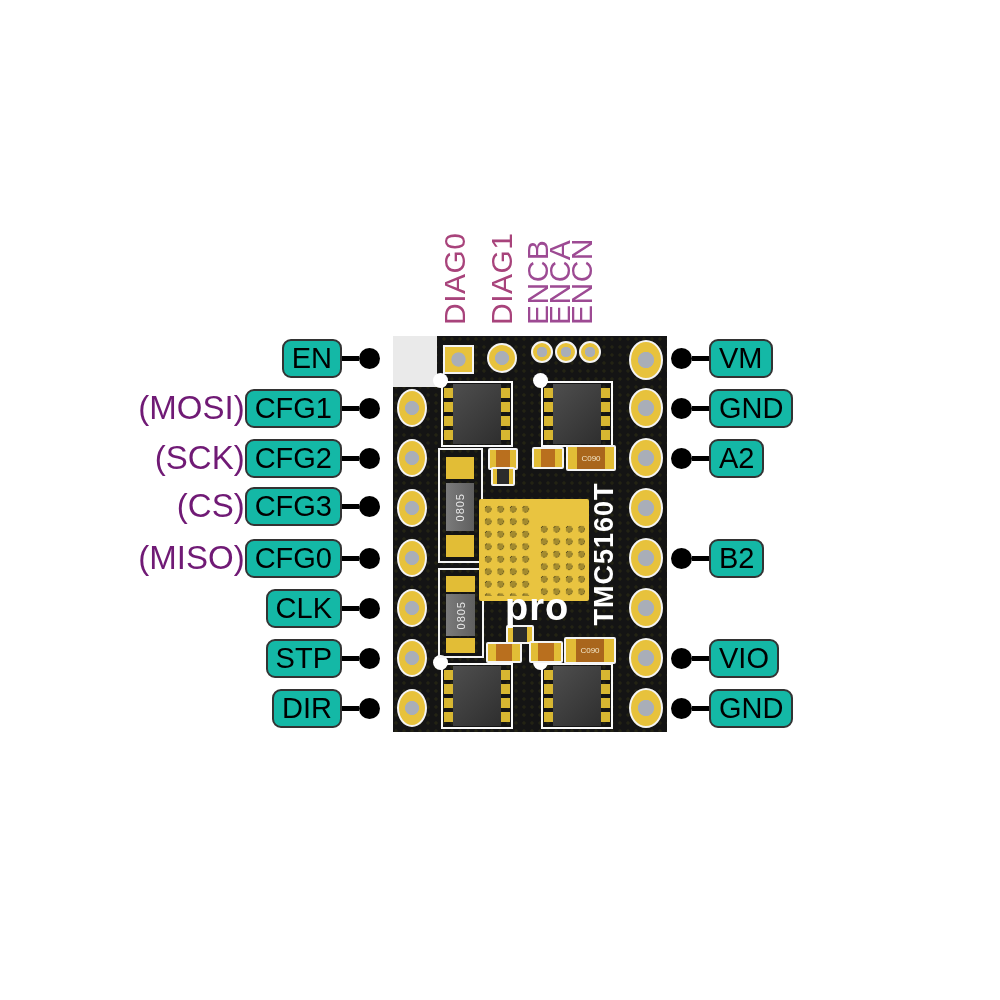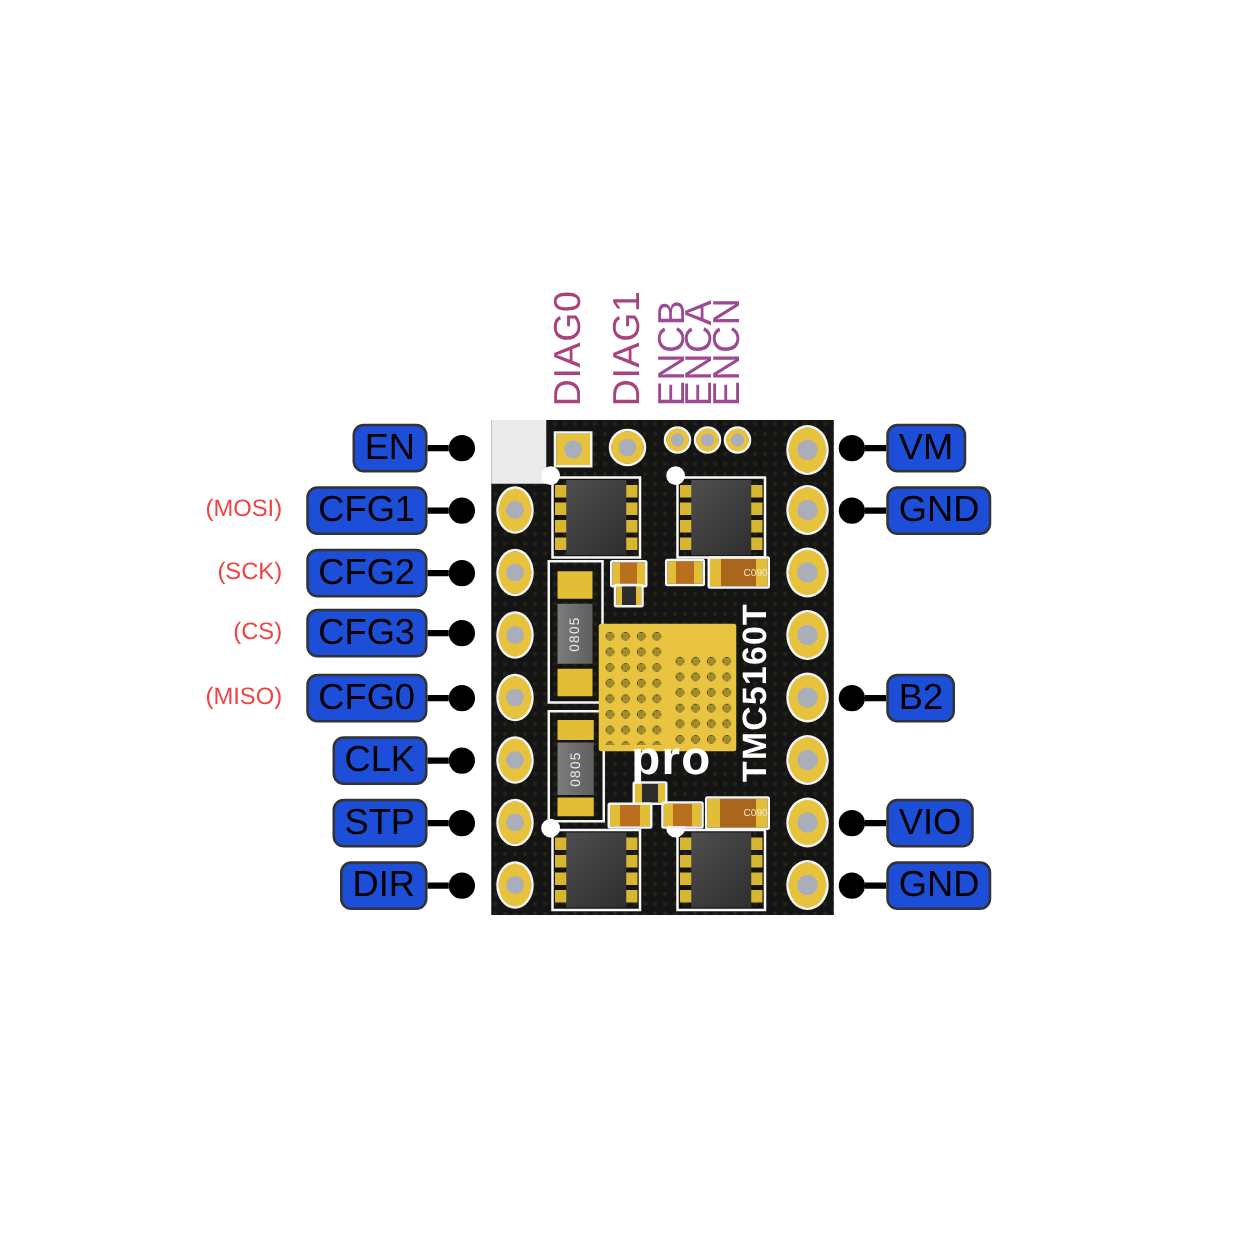--- a/index.html
+++ b/index.html
@@ -4,23 +4,23 @@
 <style>
   html,body{margin:0;padding:0;background:#ffffff;}
   #stage{
     position:relative;width:1000px;height:1000px;background:#ffffff;
     font-family:"Liberation Sans", sans-serif;overflow:hidden;
   }
   
   .pin-row{position:absolute;height:44px;display:flex;align-items:center;}
   .pin-row.left{left:80px;width:300px;justify-content:flex-end;}
   .pin-row.right{left:671px;width:220px;justify-content:flex-start;}
-  .pin-prefix{font-size:19px;color:#ef4444;margin-right:19px;white-space:pre;}
+  .pin-prefix{font-size:33px;color:#701a75;margin-right:0;white-space:pre;}
   .pin-box{
-    background:#1d4ed8;border:2.5px solid #333;border-radius:9px;
+    background:#14b8a6;border:2.5px solid #333;border-radius:9px;
     padding:1px 8px;font-size:29px;line-height:33px;color:#000;
     min-width:34px;text-align:center;box-sizing:border-box;
   }
   .pin-line{width:17px;height:5px;background:#000;}
   .pin-dot{width:21px;height:21px;border-radius:50%;background:#000;flex:none;}
   
   .top-pin{
     position:absolute;top:231px;height:94px;width:26px;
     writing-mode:vertical-rl;transform:rotate(180deg);
     font-size:30px;line-height:26px;letter-spacing:0.5px;white-space:nowrap;
@@ -51,21 +51,21 @@
   .chip-dot{position:absolute;left:-8px;top:-8px;width:15px;height:15px;border-radius:50%;background:#fff;}
   
   .r0805{position:absolute;border:2px solid #f4f4f4;box-sizing:border-box;}
   .r0805 .rpad{position:absolute;left:6px;right:7px;background:#e2bd36;}
   .r0805 .rbody{position:absolute;left:6px;right:7px;background:linear-gradient(90deg,#7b7b7b,#5f5f5f);
     display:flex;align-items:center;justify-content:center;}
   .r0805 .rbody span{writing-mode:vertical-rl;transform:rotate(180deg);
     font-size:11px;color:#e8e8e8;letter-spacing:1px;}
   
   .cap{position:absolute;border:2px solid #f4f4f4;border-radius:2px;box-sizing:border-box;
-    display:flex;align-items:center;justify-content:flex-end;}
+    display:flex;align-items:center;justify-content:center;}
   .cap.orange{background:linear-gradient(90deg,#e2bd36 0 24%,#b96f1e 24% 76%,#e2bd36 76%);}
   .cap.brown{background:linear-gradient(90deg,#e2bd36 0 20%,#a9661c 20% 80%,#e2bd36 80%);}
   .cap.dark{background:linear-gradient(90deg,#e2bd36 0 22%,#2c2c2c 22% 78%,#e2bd36 78%);}
   .cap span{font-size:8px;color:#f3e6c8;}
   
   .pour{position:absolute;left:86px;top:163px;width:110px;height:102px;background:#e9c440;border-radius:2px;}
   .vias{position:absolute;background-image:radial-gradient(circle at 5px 5px,#35301563 3px,#353015 3px,transparent 3.6px);
     background-size:12.5px 12.5px;}
   .viasA{left:4px;top:5px;width:48px;height:92px;}
   .viasB{left:60px;top:25px;width:46px;height:74px;}
@@ -137,20 +137,25 @@
   <div class="pin-row left" style="top:686px">
     <span class="pin-prefix"></span>
     <div class="pin-box"><span>DIR</span></div>
     <div class="pin-line"></div>
     <div class="pin-dot"></div>
   </div>
   <div class="pin-row right" style="top:386px">
     <div class="pin-dot"></div>
     <div class="pin-line"></div>
     <div class="pin-box"><span>GND</span></div>
+  </div>
+  <div class="pin-row right" style="top:436px">
+    <div class="pin-dot"></div>
+    <div class="pin-line"></div>
+    <div class="pin-box"><span>A2</span></div>
   </div>
   <div class="pin-row right" style="top:536px">
     <div class="pin-dot"></div>
     <div class="pin-line"></div>
     <div class="pin-box"><span>B2</span></div>
   </div>
   <div class="pin-row right" style="top:636px">
     <div class="pin-dot"></div>
     <div class="pin-line"></div>
     <div class="pin-box"><span>VIO</span></div>

